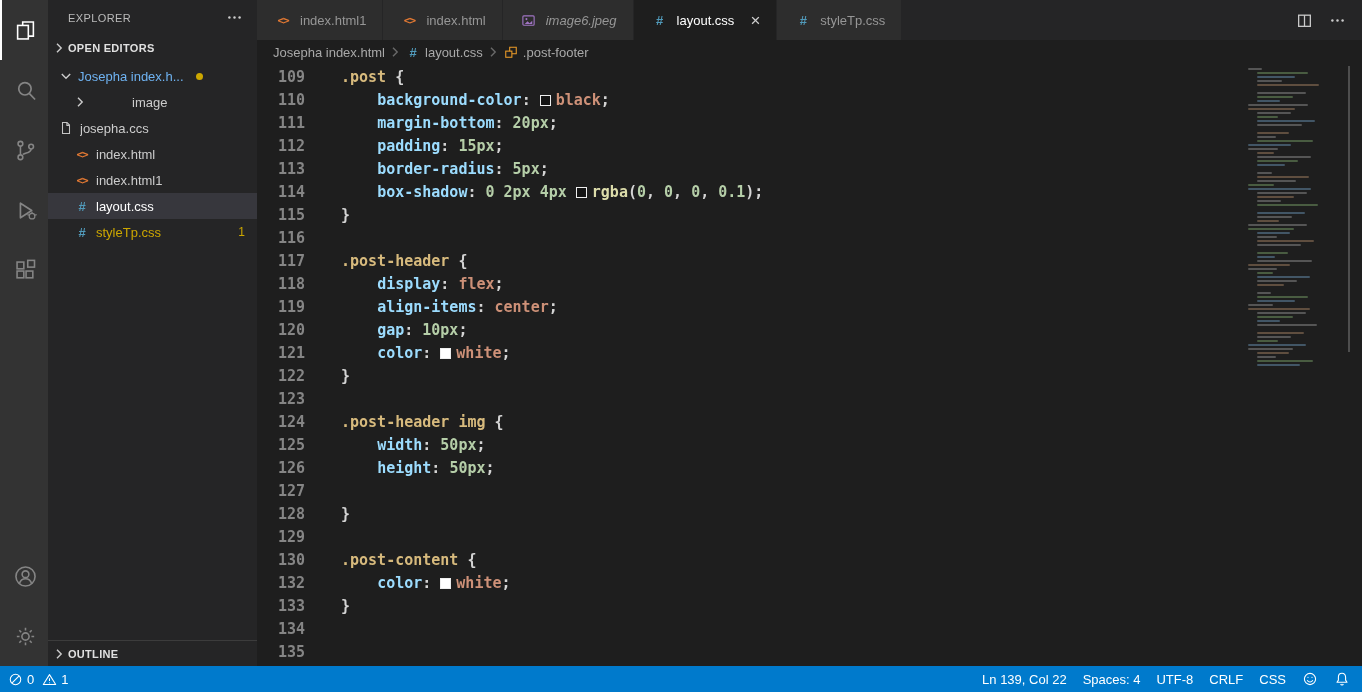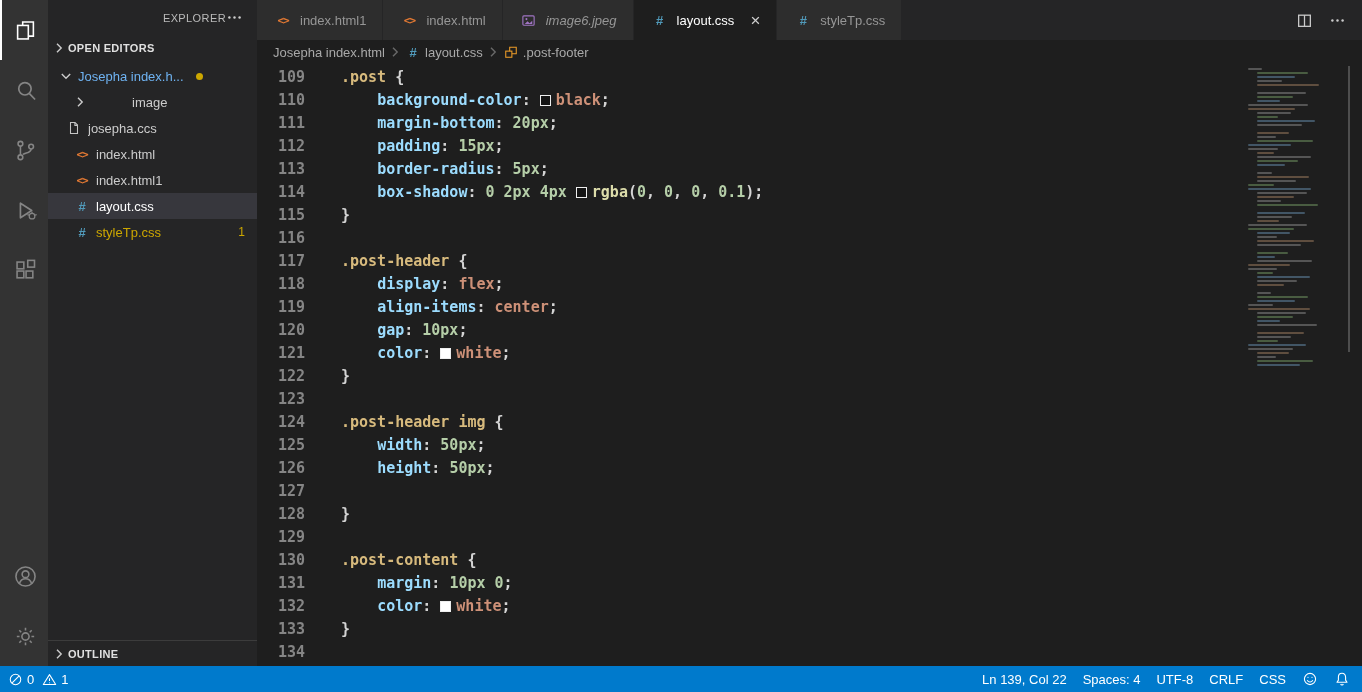--- a/index.html
+++ b/index.html
@@ -10,21 +10,21 @@
   
   .activity-bar { width:48px; background:#333333; display:flex; flex-direction:column; color:#858585; flex:none; }
   .ab-item { height:60px; display:flex; align-items:center; justify-content:center;
              border-left:2px solid transparent; cursor:pointer; }
   .ab-item.active { color:#ffffff; border-left-color:#ffffff; }
   .ab-item.bottom-first { margin-top:auto; }
 
   
   .sidebar { width:209px; background:#252526; color:#cccccc; display:flex; flex-direction:column;
              font-size:13px; flex:none; }
-  .sidebar-title { height:35px; display:flex; align-items:center; justify-content:flex-end;
+  .sidebar-title { height:35px; display:flex; align-items:center; justify-content:space-between;
                    padding:0 14px 0 20px; font-size:11px; color:#bbbbbb; letter-spacing:.4px; }
   .more-wrap { color:#cccccc; cursor:pointer; display:flex; align-items:center; }
   .sec-row { height:26px; display:flex; align-items:center; font-weight:bold; font-size:11px;
              color:#e0e0e0; padding-left:3px; letter-spacing:.3px; cursor:pointer; }
   .sec-row .chev { display:flex; align-items:center; margin-right:1px; color:#cccccc; }
   .sec-row.outline { border-top:1px solid #3c3c3c; margin-top:auto; }
   .tree { padding-top:2px; overflow:hidden; }
   .tree-row { height:26px; display:flex; align-items:center; cursor:pointer; color:#cccccc; }
   .tree-row.selected { background:#37373d; color:#ffffff; }
   .tree-row .chev { display:flex; align-items:center; color:#cccccc; }
@@ -168,21 +168,21 @@
           <span class="mod-dot"></span>
         </div>
         <div class="tree-row" style="padding-left: 24px; gap: 40px;">
           <span class="chev">
             <svg width="16" height="16" viewBox="0 0 16 16" fill="none" stroke="currentColor" stroke-width="1.4">
               <path d="M6 3.8L10.2 8 6 12.2"></path>
             </svg>
           </span>
           <span class="tree-label">image</span>
         </div>
-        <div class="tree-row" style="padding-left: 16px;">
+        <div class="tree-row" style="padding-left: 8px;">
           <span class="ficon-wrap">
             <svg width="14" height="14" viewBox="0 0 16 16" fill="none" stroke="var(--file-icon)" stroke-width="1.2">
               <path d="M4 1.8h5.2L12 4.6v9.6H4z"></path>
               <path d="M9 2v3h3"></path>
             </svg>
           </span>
           <span class="tree-label">josepha.ccs</span>
         </div>
         <div class="tree-row" style="padding-left: 24px;">
           <span class="ficon-wrap">
@@ -386,24 +386,20 @@
             <span class="ln">128</span>
             <span class="code"><span class="pln">}</span></span>
           </div>
           <div class="code-line">
             <span class="ln">129</span>
             <span class="code"></span>
           </div>
           <div class="code-line">
             <span class="ln">130</span>
             <span class="code"><span class="sel">.post-content</span><span class="pln"> {</span></span>
-          </div>
-          <div class="code-line">
-            <span class="ln">131</span>
-            <span class="code"><span class="pln">    </span><span class="prop">margin</span><span class="pln">: </span><span class="num">10px</span><span class="pln"> </span><span class="num">0</span><span class="pln">;</span></span>
           </div>
           <div class="code-line">
             <span class="ln">132</span>
             <span class="code"><span class="pln">    </span><span class="prop">color</span><span class="pln">: </span><span class="swatch sw-white"></span><span class="val">white</span><span class="pln">;</span></span>
           </div>
           <div class="code-line">
             <span class="ln">133</span>
             <span class="code"><span class="pln">}</span></span>
           </div>
           <div class="code-line">

